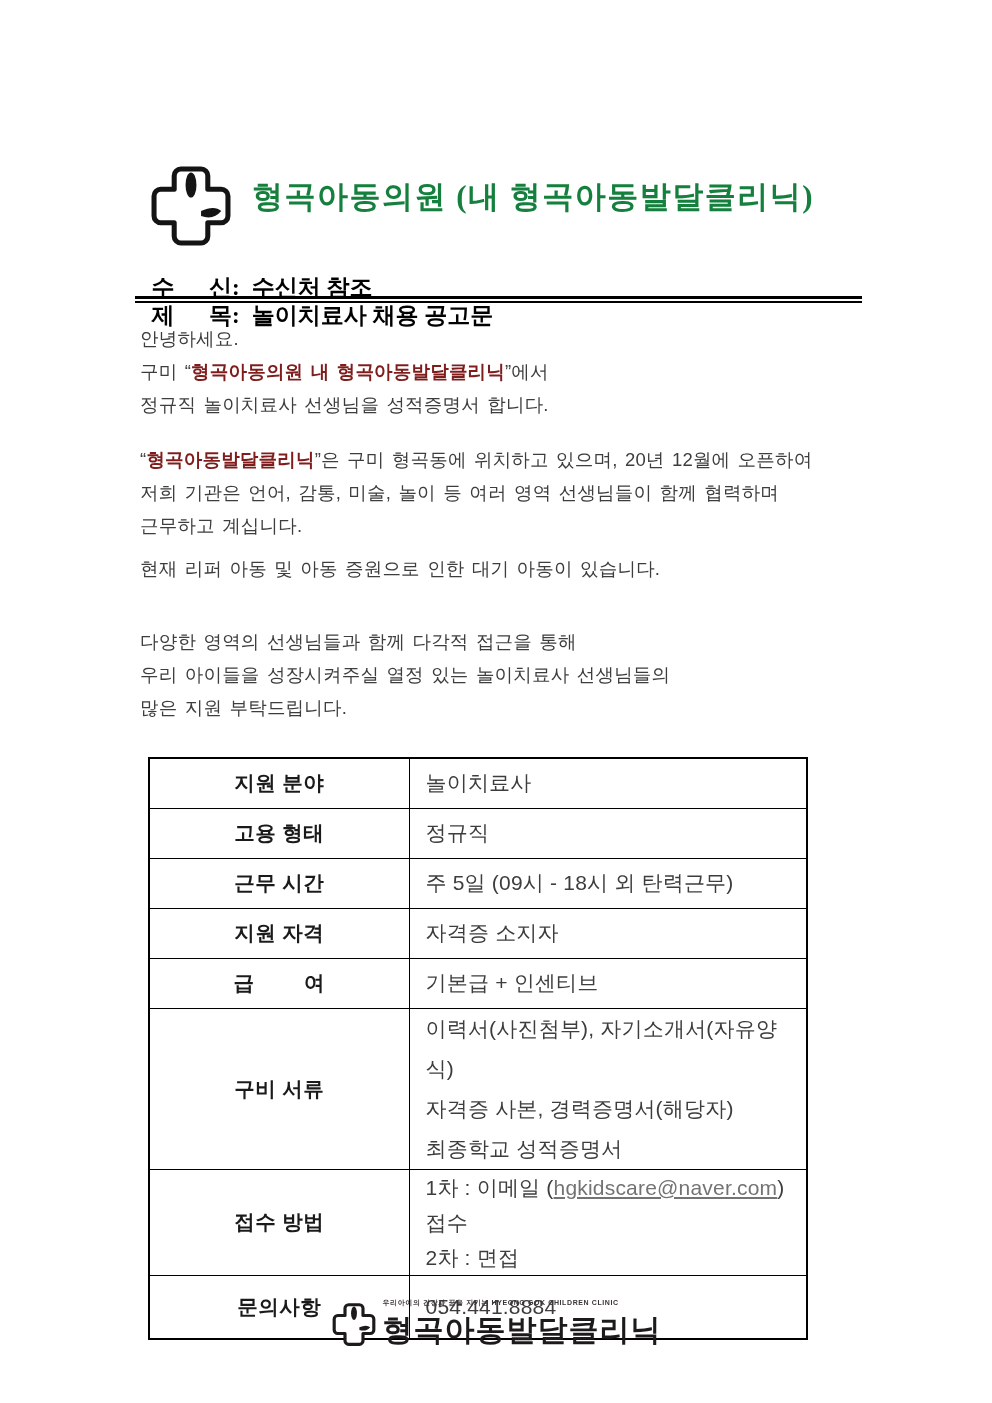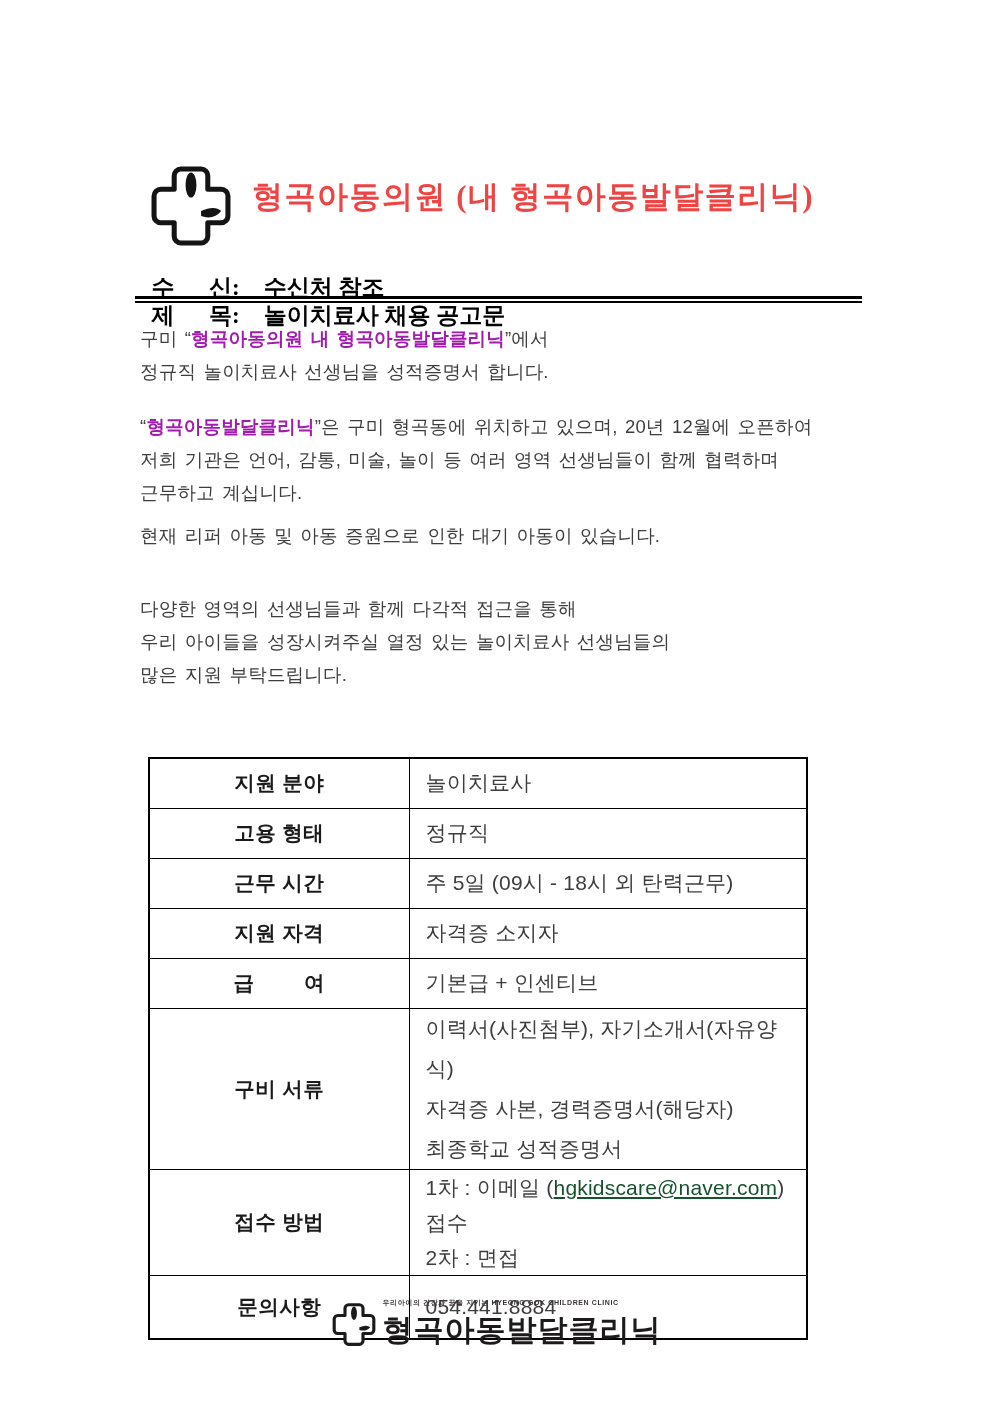--- a/index.html
+++ b/index.html
@@ -7,43 +7,43 @@
   body {
     width:992px; height:1403px; position:relative;
     font-family:"Liberation Sans","DejaVu Sans",sans-serif;
     color:#3d3d3d;
   }
   
   .header-logo { position:absolute; left:148px; top:164px; width:86px; height:84px; }
   .doc-title {
     position:absolute; left:252px; top:176px;
     font-family:"Liberation Serif","DejaVu Serif",serif;
-    font-weight:700; font-size:31px; color:#ef4444; letter-spacing:1.5px;
+    font-weight:700; font-size:31px; color:#15803d; letter-spacing:1.5px;
     white-space:pre-wrap;
   }
   .meta-line {
     position:absolute; left:140px;
     font-family:"Liberation Serif","DejaVu Serif",serif;
     font-weight:700; font-size:23px; color:#000; white-space:pre-wrap;
   }
   .meta-to { top:246px; }
   .meta-subject { top:274px; }
-  .meta-line .meta-value { margin-left:24px; }
+  .meta-line .meta-value { margin-left:12px; }
   .double-rule { position:absolute; left:135px; top:296px; width:727px; }
   .double-rule .bar1 { height:3px; background:#000; }
   .double-rule .gap  { height:2px; background:transparent; }
   .double-rule .bar2 { height:2px; background:#000; }
   
   .body-text {
     position:absolute; left:140px; top:322px; width:724px;
     font-size:18.5px; line-height:33px; color:#3d3d3d;
     letter-spacing:0.2px; word-spacing:2px;
   }
   .body-text .line { white-space:pre-wrap; }
-  .body-text b { color:#a21caf; }
+  .body-text b { color:#7f1d1d; }
   .sp-lg { height:22px; }
   .sp-md { height:10px; }
   .sp-xl { height:40px; }
   
   table.info-table {
     position:absolute; left:148px; top:757px; width:660px;
     border-collapse:collapse; border:2px solid #000;
     table-layout:fixed;
   }
   .info-table td { border:1px solid #000; vertical-align:middle; }
@@ -54,21 +54,21 @@
   .info-table td.val {
     padding-left:16px; padding-right:8px;
     font-size:21px; color:#3d3d3d; letter-spacing:0.2px;
   }
   .row-sm  { height:50px; }
   .row-doc { height:120px; }
   .row-app { height:70px; }
   .row-ask { height:64px; }
   .val .vline { line-height:40px; white-space:pre-wrap; }
   .val .vline2 { line-height:35px; white-space:pre-wrap; }
-  a.email-link { color:#14532d; text-decoration:underline; cursor:pointer; }
+  a.email-link { color:#737373; text-decoration:underline; cursor:pointer; }
   
   .footer-logo {
     position:absolute; left:0; top:1298px; width:992px;
     display:flex; align-items:center; justify-content:center; gap:6px;
   }
   .footer-icon { width:46px; height:45px; flex:0 0 auto; }
   .footer-texts { display:flex; flex-direction:column; }
   .footer-tagline {
     font-size:7px; letter-spacing:0.6px; color:#3a3436;
     font-weight:700; margin-bottom:2px; white-space:nowrap;
@@ -98,20 +98,21 @@
   <span>제      목:</span><span class="meta-value">놀이치료사 채용 공고문</span>
 </div>
 
 <div class="double-rule">
   <div class="bar1"></div>
     <div class="gap"></div>
     <div class="bar2"></div>
 </div>
 
 <div class="body-text">
+  <div class="line">안녕하세요.</div>
   <div class="line"><span>구미 “</span><b>형곡아동의원 내 형곡아동발달클리닉</b><span>”에서</span></div>
   <div class="line">정규직 놀이치료사 선생님을 성적증명서 합니다.</div>
   <div class="sp-lg"></div>
   <div class="line"><span>“</span><b>형곡아동발달클리닉</b><span>”은 구미 형곡동에 위치하고 있으며, 20년 12월에 오픈하여</span></div>
   <div class="line">저희 기관은 언어, 감통, 미술, 놀이 등 여러 영역 선생님들이 함께 협력하며</div>
   <div class="line">근무하고 계십니다.</div>
   <div class="sp-md"></div>
   <div class="line">현재 리퍼 아동 및 아동 증원으로 인한 대기 아동이 있습니다.</div>
   <div class="sp-xl"></div>
   <div class="line">다양한 영역의 선생님들과 함께 다각적 접근을 통해</div>

